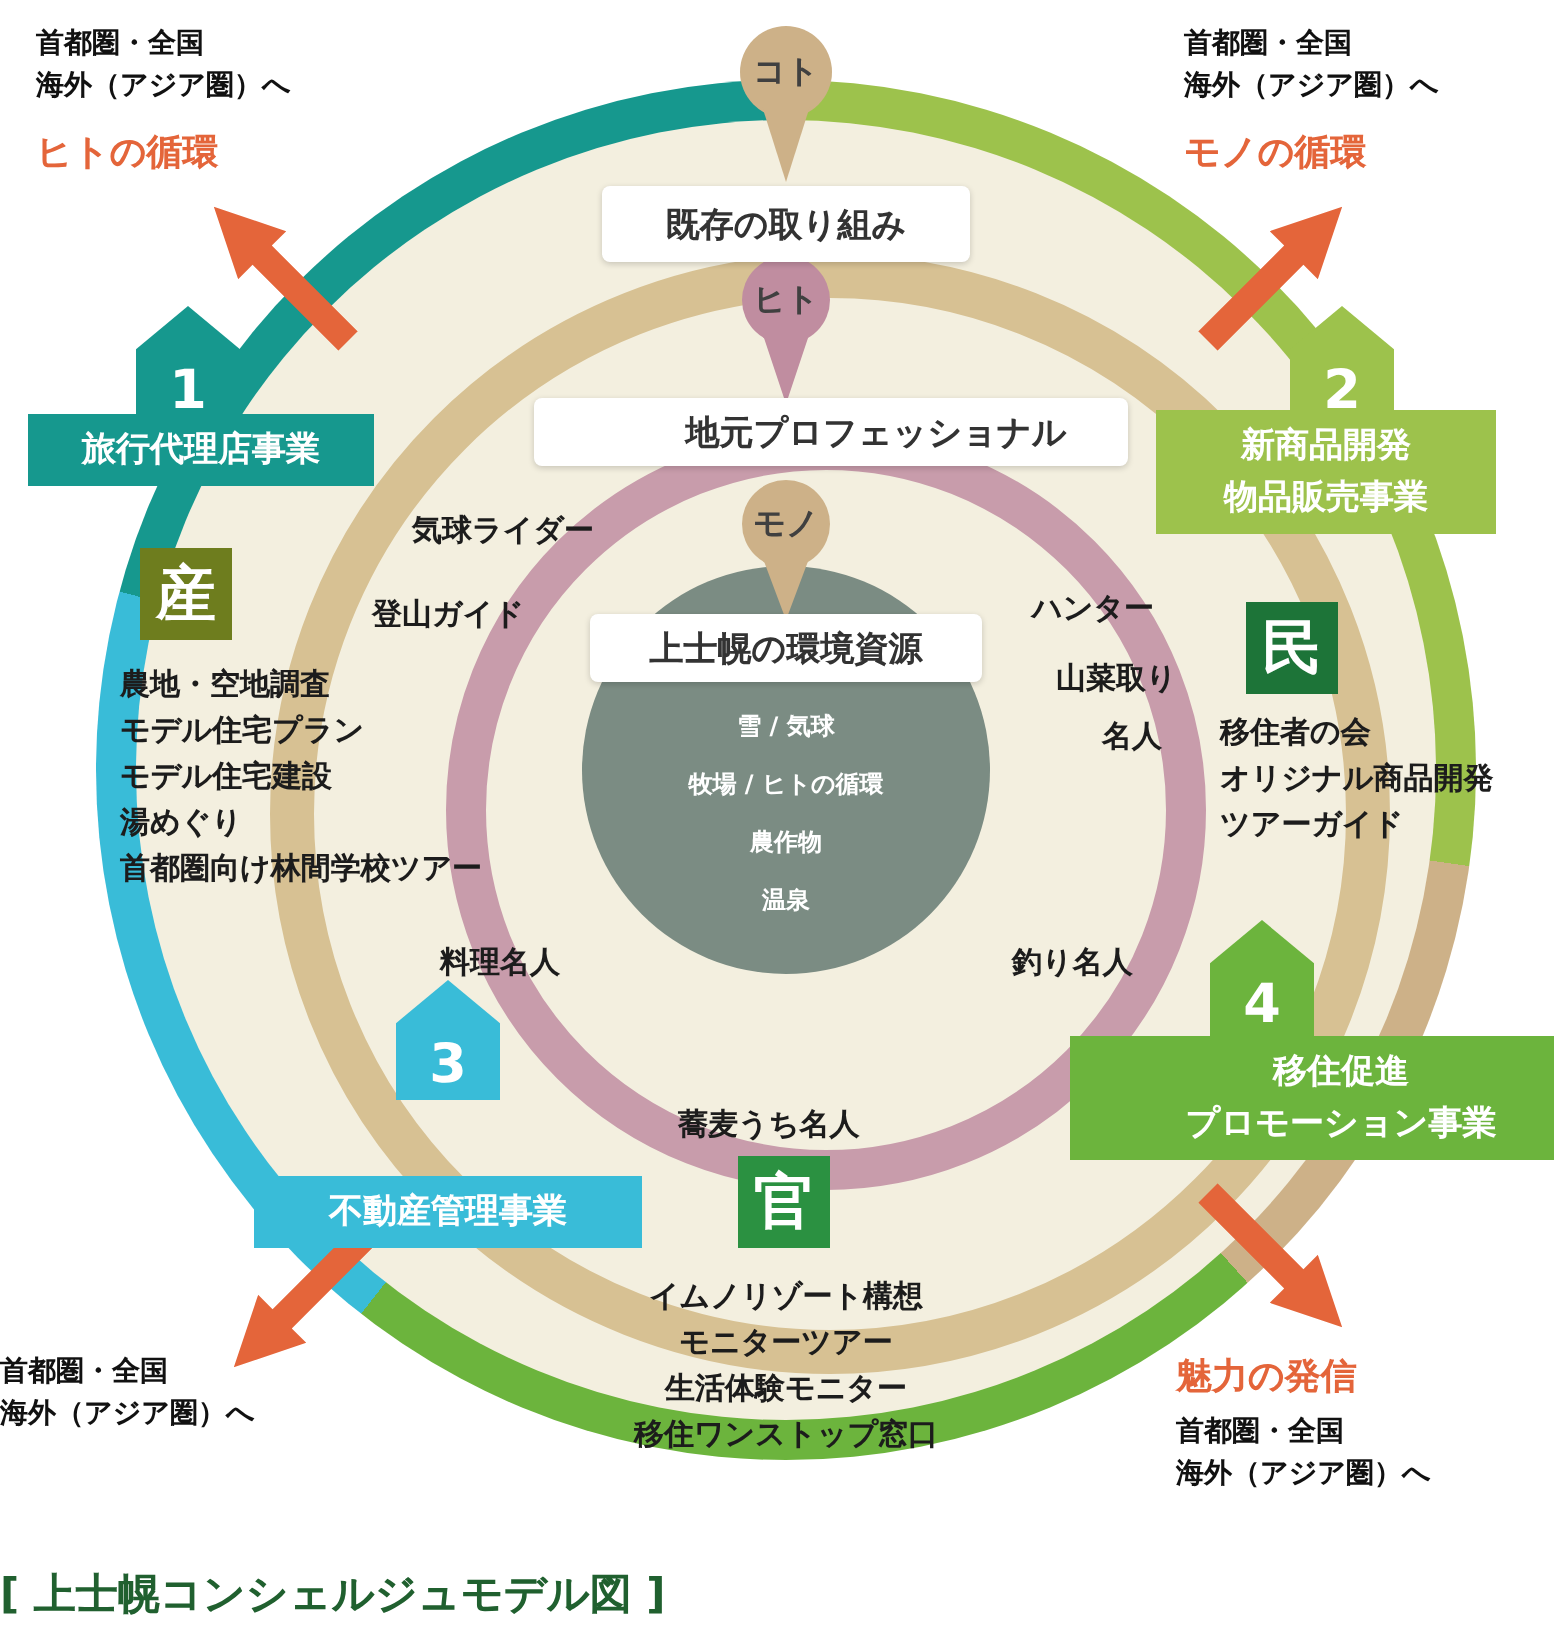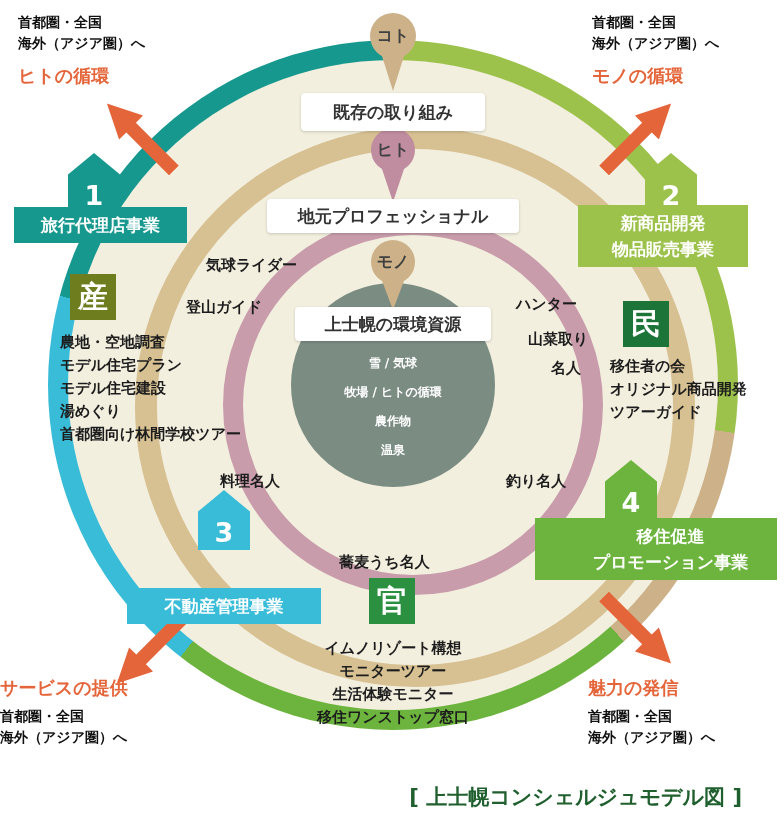--- a/index.html
+++ b/index.html
@@ -29,21 +29,21 @@
   .koto-tail{left:381px;top:53px;width:24px;height:38px;}
   .hito-drop{left:371px;top:128px;width:44px;height:44px;}
   .hito-tail{left:381px;top:166px;width:24px;height:36px;}
   .mono-drop{left:371px;top:240px;width:44px;height:44px;}
   .mono-tail{left:381px;top:278px;width:24px;height:32px;}
 
   
   .wbox{background:#fff;border-radius:4px;display:flex;align-items:center;justify-content:center;
     font-weight:bold;font-size:17px;color:#333;z-index:7;box-shadow:0 1px 3px rgba(0,0,0,.18);}
   .wbox-koto{left:301px;top:93px;width:184px;height:38px;}
-  .wbox-hito{left:267px;top:199px;width:252px;height:34px;}
+  .wbox-hito{left:267px;top:199px;width:252px;height:34px;padding-left:45px;}
   .wbox-mono{left:295px;top:307px;width:196px;height:34px;}
 
   .center-items{left:291px;top:349px;width:204px;text-align:center;color:#fff;font-weight:bold;font-size:12px;line-height:29px;z-index:7;}
 
   
   .badge{clip-path:polygon(50% 0,100% 36%,100% 100%,0 100%,0 36%);display:flex;align-items:flex-end;justify-content:center;
     color:#fff;font-weight:bold;font-size:27px;z-index:8;padding-bottom:2px;}
   .badge1{left:68px;top:153px;width:52px;height:58px;background:#16988e;}
   .badge2{left:645px;top:153px;width:52px;height:58px;background:#9dc24c;}
   .badge3{left:198px;top:490px;width:52px;height:58px;background:#39bcd8;}
@@ -93,21 +93,21 @@
 
   
   .arrow{background:#e4653a;width:95px;height:34px;z-index:5;}
   .arrow-left{clip-path:polygon(0 50%,36% 0,36% 30%,100% 30%,100% 70%,36% 70%,36% 100%);}
   .arrow-right{clip-path:polygon(100% 50%,64% 0,64% 30%,0 30%,0 70%,64% 70%,64% 100%);}
   .arrow-tl{left:93px;top:120px;transform:rotate(45deg);}
   .arrow-tr{left:590px;top:120px;transform:rotate(-45deg);}
   .arrow-bl{left:103px;top:633px;transform:rotate(-45deg);}
   .arrow-br{left:590px;top:613px;transform:rotate(45deg);}
 
-  .title{left:0;top:783px;width:742px;text-align:right;font-weight:bold;font-size:21px;color:#20602f;z-index:9;}
+  .title{left:0;top:783px;width:742px;text-align:left;font-weight:bold;font-size:21px;color:#20602f;z-index:9;}
 </style>
 </head>
 <body>
 
 <div class="canvas">
 
   <div class="abs ring-outer"></div>
   <div class="abs disc-cream"></div>
   <div class="abs ring-tan"></div>
   <div class="abs ring-pink"></div>
@@ -179,21 +179,20 @@
     <div class="corner-dest">首都圏・全国
 海外（アジア圏）へ</div>
     <div class="corner-flow mt10">ヒトの循環</div>
   </div>
   <div class="abs corner corner-tr">
     <div class="corner-dest">首都圏・全国
 海外（アジア圏）へ</div>
     <div class="corner-flow mt10">モノの循環</div>
   </div>
   <div class="abs corner corner-bl">
-    <div class="corner-flow mb6">サービスの提供</div>
     <div class="corner-dest">首都圏・全国
 海外（アジア圏）へ</div>
   </div>
   <div class="abs corner corner-br">
     <div class="corner-flow mb6">魅力の発信</div>
     <div class="corner-dest">首都圏・全国
 海外（アジア圏）へ</div>
   </div>
 
   <div class="abs arrow arrow-left arrow-tl"></div>

